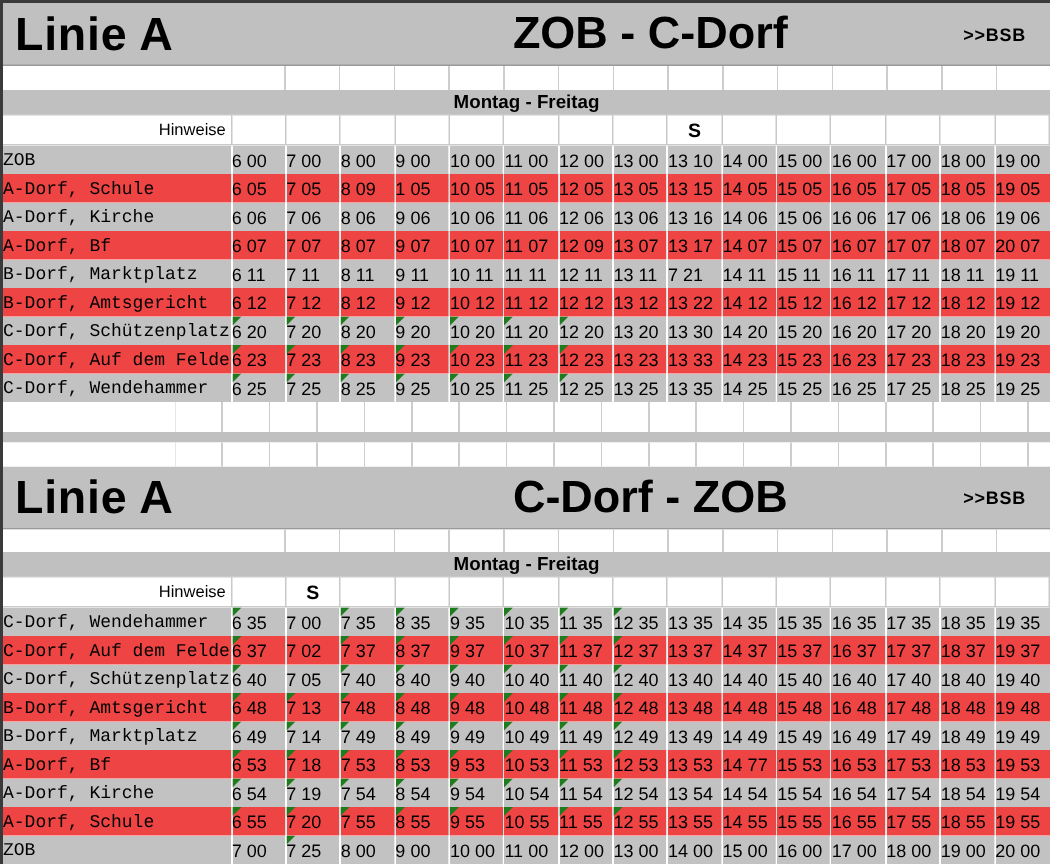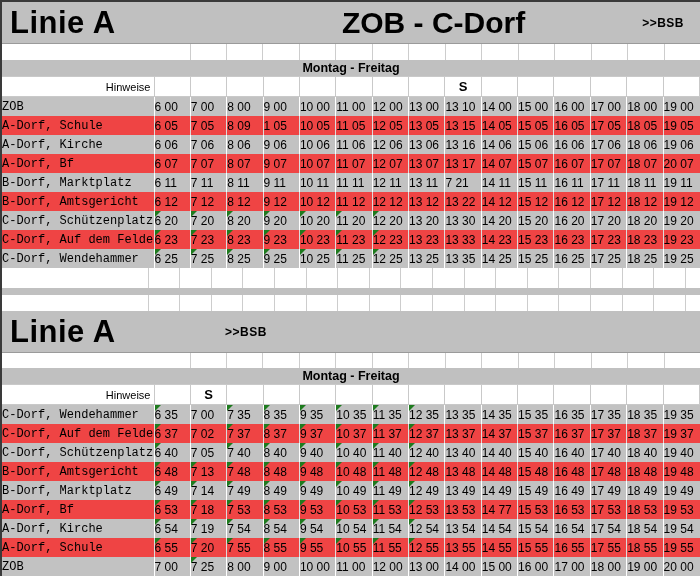--- a/index.html
+++ b/index.html
@@ -138,21 +138,21 @@
           <td class="time">19 06</td>
         </tr>
         <tr class="plain">
           <td class="stop">A-Dorf, Bf</td>
           <td class="time">6 07</td>
           <td class="time">7 07</td>
           <td class="time">8 07</td>
           <td class="time">9 07</td>
           <td class="time">10 07</td>
           <td class="time">11 07</td>
-          <td class="time">12 07</td>
+          <td class="time">12 09</td>
           <td class="time">13 07</td>
           <td class="time">13 17</td>
           <td class="time">14 07</td>
           <td class="time">15 07</td>
           <td class="time">16 07</td>
           <td class="time">17 07</td>
           <td class="time">18 07</td>
           <td class="time">20 07</td>
         </tr>
         <tr class="shaded">
@@ -253,20 +253,21 @@
     <div class="grid"></div>
   </div>
 <div class="gap-band"></div>
 <div class="gap-b">
     <div class="grid"></div>
   </div>
 
 <section>
   <header class="title-band">
     <span class="line-title">Linie A</span>
+    <span class="route-title">C-Dorf - ZOB</span>
     <span class="brand">&gt;&gt;BSB</span>
   </header>
   <div class="filler short">
       <div class="grid"></div>
     </div>
   <div class="day-band">Montag - Freitag</div>
   <table class="tt">
     <colgroup>
         <col class="stopcol">
       </colgroup>

